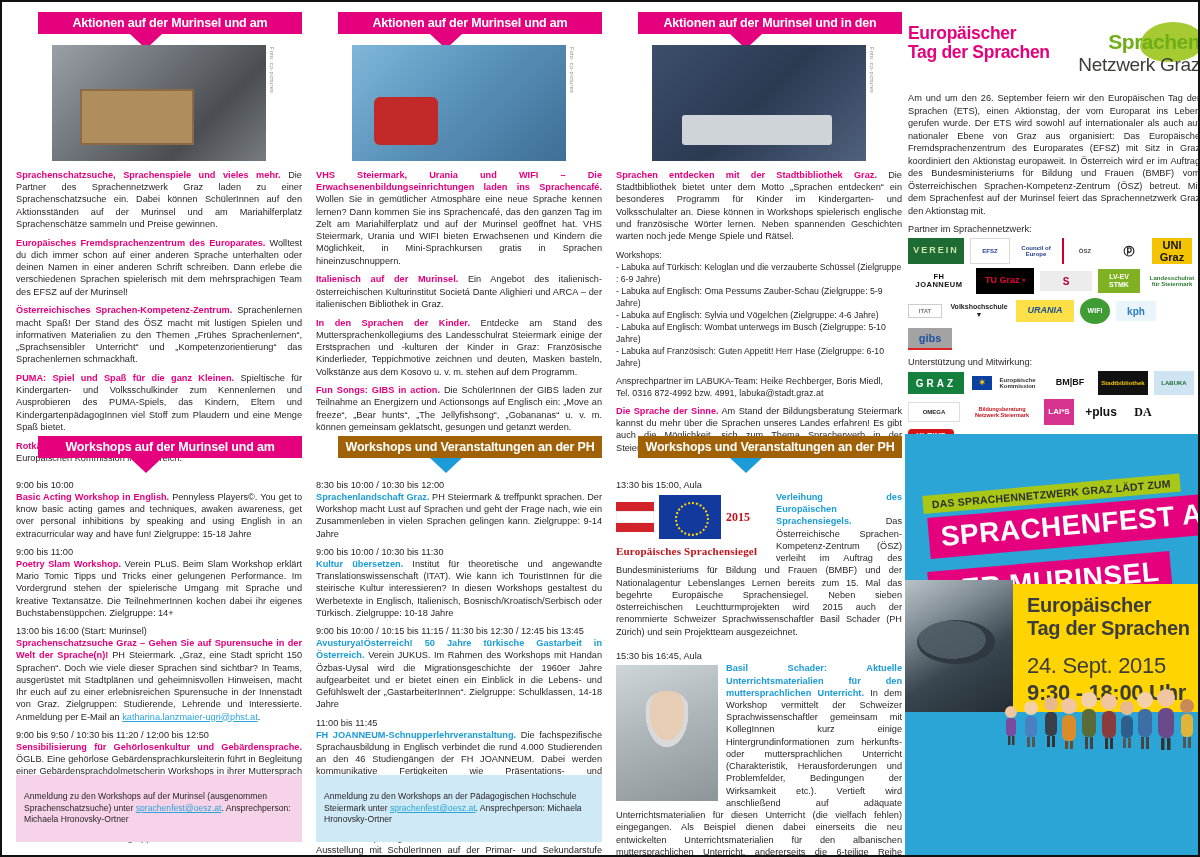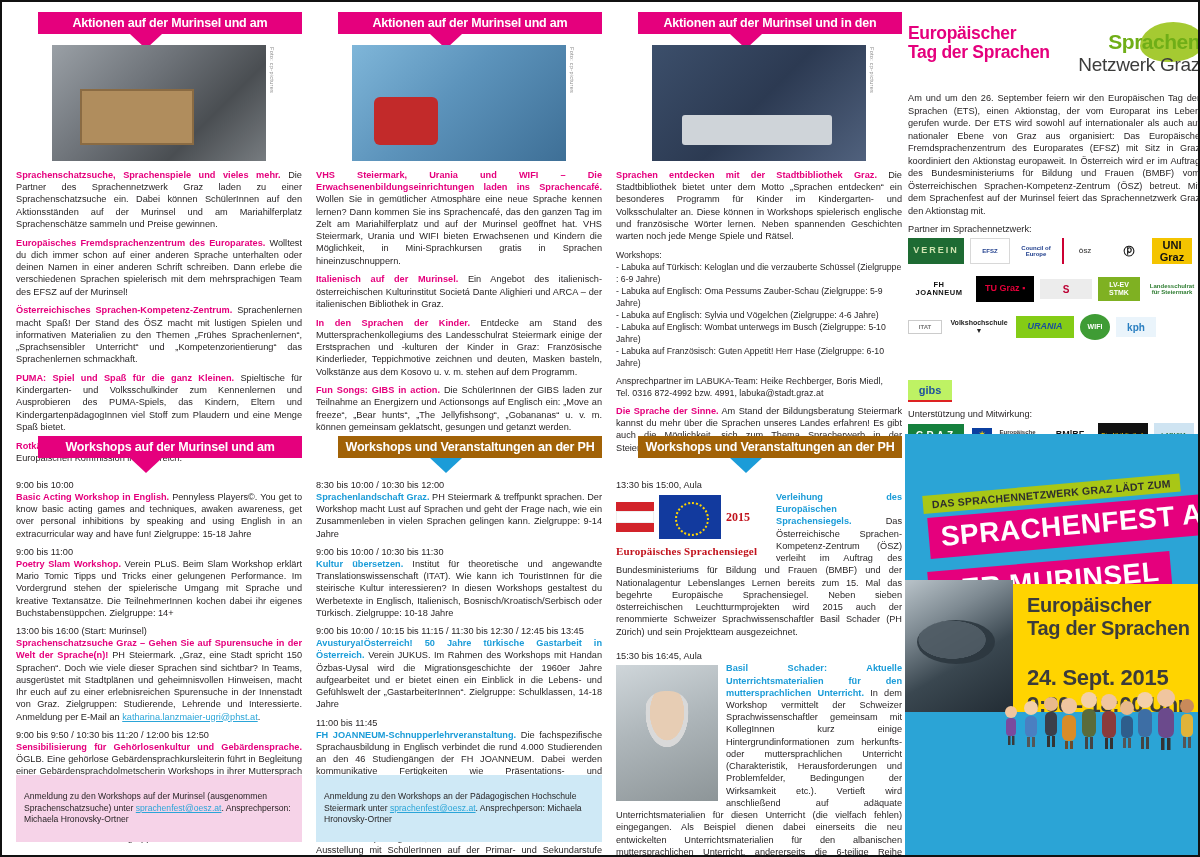--- a/index.html
+++ b/index.html
@@ -56,41 +56,41 @@
 
   
   .etitle { color:#e5007d; font-weight:bold; font-size:17.5px; line-height:1.08; letter-spacing:-0.3px; }
   .brand { position:absolute; right:0; top:0; width:150px; text-align:right; }
   .brand-blob { position:absolute; right:-4px; top:-8px; width:64px; height:40px; background:#9bc41c;
                 border-radius:52% 48% 55% 45%/60% 50% 50% 40%; opacity:0.9; }
   .brand-l1 { position:relative; color:#6fae17; font-weight:bold; font-size:21px; letter-spacing:-0.5px; }
   .brand-l2 { position:relative; color:#3c3c3b; font-size:19px; letter-spacing:-0.3px; }
   .intro { font-size:9.2px; line-height:1.36; color:#231f20; text-align:justify; margin-top:10px; }
   .loglabel { font-size:9.2px; color:#231f20; margin:7px 0 4px 0; }
-  .chips { display:flex; flex-wrap:wrap; gap:12px 6px; align-items:center; }
+  .chips { display:flex; flex-wrap:wrap; gap:4px 6px; align-items:center; }
   .chip { display:flex; align-items:center; justify-content:center; text-align:center;
           font-size:6px; font-weight:bold; line-height:1.1; padding:2px; overflow:hidden; }
   
   .lg-verein { width:56px; height:26px; background:#1e6b33; color:#cfe3b0; font-size:9px; letter-spacing:2px; }
   .lg-efsz { width:40px; height:26px; background:#fff; color:#23418e; border:1px solid #d8d8d8; }
   .lg-coe { width:40px; height:26px; background:#fff; color:#23418e; }
   .lg-oesz { width:44px; height:26px; background:#fff; color:#4b4b4b; border-left:2px solid #c03; }
   .lg-ph { width:34px; height:26px; background:#fff; color:#111; font-size:11px; }
   .lg-uni { width:40px; height:26px; background:#f4c400; color:#111; font-size:11px; }
   .lg-fhj { width:62px; height:20px; background:#fff; color:#111; font-size:7.5px; letter-spacing:0.5px; }
   .lg-tu { width:58px; height:26px; background:#000000; color:#e4003a; font-size:9px; }
   .lg-tps { width:52px; height:20px; background:#ececec; color:#b03; font-size:10px; }
   .lg-lvev { width:42px; height:24px; background:#7fb122; color:#fff; font-size:7px; }
   .lg-lsr { width:52px; height:24px; background:#fff; color:#2f7d32; }
   .lg-itat { width:34px; height:14px; background:#fff; color:#777; border:1px solid #ccc; }
   .lg-vhs { width:62px; height:18px; background:#fff; color:#222; font-size:7px; }
-  .lg-urania { width:58px; height:22px; background:#84cc16; color:#1b4f9c; font-size:9px; font-style:italic; }
+  .lg-urania { width:58px; height:22px; background:#fde047; color:#1b4f9c; font-size:9px; font-style:italic; }
   .lg-wifi { width:30px; height:26px; background:#3f9c35; color:#fff; border-radius:50%; font-size:7px; }
   .lg-kph { width:40px; height:20px; background:#eaf4fb; color:#2a7fc1; font-size:10px; }
-  .lg-gibs { width:44px; height:22px; background:#bef264; color:#1d4f9e; font-size:11px; border-bottom:2px solid #d22;margin-top:28px; }
+  .lg-gibs { width:44px; height:22px; background:#a3a3a3; color:#1d4f9e; font-size:11px; border-bottom:2px solid #d22; }
   
   .lg-graz { width:56px; height:22px; background:#15803d; color:#fff; font-size:10px; letter-spacing:3px; }
   .lg-ek { width:72px; height:22px; background:#fff; color:#333; }
   .lg-ek .euflag { width:20px; height:14px; background:#0b3fa0; margin-right:3px; position:relative; flex:none; }
   .lg-ek .euflag::after { content:"✶"; position:absolute; inset:0; color:#ffd400; font-size:8px; line-height:14px; text-align:center; }
   .lg-bmbf { width:44px; height:22px; background:#fff; color:#111; font-size:9px; }
   .lg-stb { width:50px; height:24px; background:#111; color:#f4c400; }
   .lg-labuka { width:40px; height:24px; background:#cfe4f2; color:#1d6b33; }
   .lg-omega { width:52px; height:20px; background:#fff; color:#222; border:1px solid #ddd; }
   .lg-bb { width:72px; height:20px; background:#fff; color:#c1121c; font-size:5.5px; }
@@ -123,21 +123,21 @@
                 padding:3px 9px; letter-spacing:0.2px; }
   .band.big { background:#e5007d; color:#fff; font-weight:bold; letter-spacing:0.5px; }
   #bp1 { left:24px; top:84px; font-size:28px; padding:4px 12px 5px 12px; }
   #bp2 { left:24px; top:138px; font-size:28px; padding:4px 12px 5px 12px; }
   .mur-photo { position:absolute; left:0; top:146px; width:108px; height:132px;
       background:linear-gradient(150deg,#b9c3c9 0%,#7e8a92 30%,#3a4750 60%,#222c34 100%); }
   .mur-photo::after { content:""; position:absolute; left:12px; top:40px; width:78px; height:44px;
       background:radial-gradient(ellipse at 45% 45%, #4e5a63 0 55%, transparent 56%), #2c373f; border-radius:50%; opacity:0.9; }
   .ybox { position:absolute; left:108px; top:150px; width:187px; height:128px; background:#ffd400; padding:10px 0 0 14px; }
   .ybox .l1 { color:#3c3c3b; font-weight:bold; font-size:20px; line-height:1.15; letter-spacing:-0.3px; }
-  .ybox .l2 { color:#3c3c3b; font-weight:bold; font-size:22px; line-height:1.25; margin-top:24px; letter-spacing:-0.3px; }
+  .ybox .l2 { color:#3c3c3b; font-weight:normal; font-size:22px; line-height:1.25; margin-top:12px; letter-spacing:-0.3px; }
   .people { position:absolute; left:96px; top:252px; }
 </style>
 </head>
 <body>
 
 <div class="page">
 
   <div class="col" id="a1">
     <div class="colhead pink">
       <span>Aktionen auf der Murinsel und am Mariahilferplatz</span>

